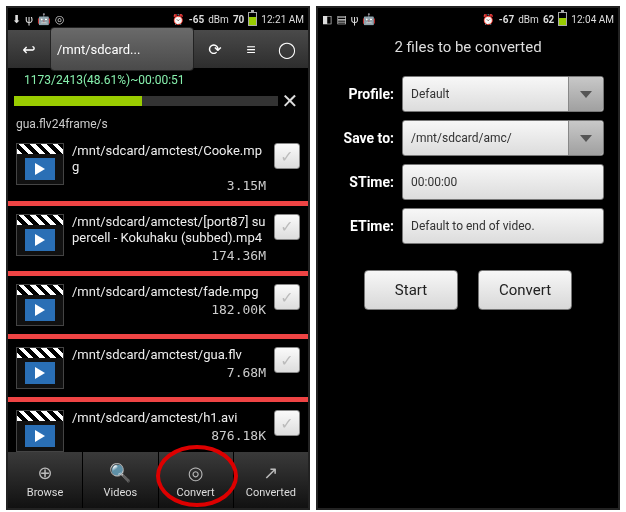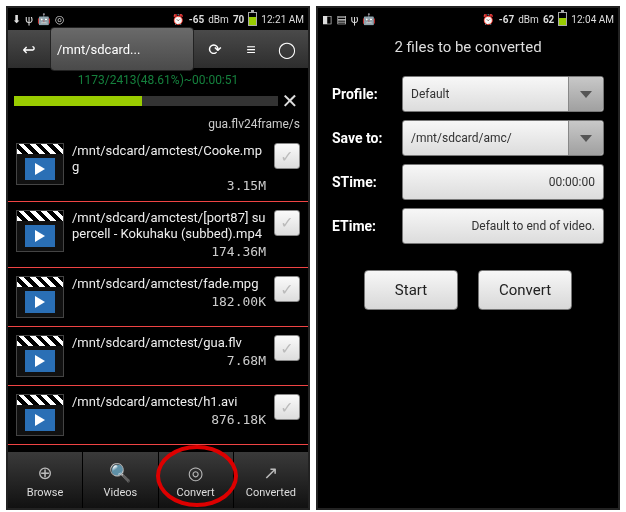--- a/index.html
+++ b/index.html
@@ -13,52 +13,52 @@
   .status .icons span{font-size:11px;}
   .status .right{display:flex;gap:4px;align-items:center;}
   .batt{display:inline-block;width:7px;height:12px;border:1px solid #aaa;position:relative;}
   .batt::after{content:"";position:absolute;top:-3px;left:2px;width:3px;height:2px;background:#aaa;}
   .batt-fill{position:absolute;bottom:0;left:0;right:0;background:#9c0;}
   
   .toolbar{height:38px;background:linear-gradient(#4a4a4a,#2d2d2d);display:flex;align-items:center;gap:6px;padding:0 6px;border-bottom:1px solid #000;}
   .tb-btn{width:30px;height:28px;display:flex;align-items:center;justify-content:center;color:#fff;font-size:16px;}
   .path-chip{flex:1;background:linear-gradient(#6a6a6a,#4a4a4a);height:26px;border-radius:4px;border:1px solid #222;display:flex;align-items:center;padding:8px 6px;font-size:13px;white-space:nowrap;overflow:hidden;}
   
-  .prog-row{display:flex;justify-content:center;padding:4px 16px 2px;font-size:12px;color:#15803d;}
+  .prog-row{display:flex;justify-content:flex-start;padding:4px 16px 2px;font-size:12px;color:#86efac;}
   .prog-wrap{display:flex;align-items:center;padding:0 6px 4px;}
   .prog-bar{flex:1;height:10px;background:#333;position:relative;}
   .prog-fill{position:absolute;top:0;left:0;bottom:0;background:#9c0;}
   .prog-close{width:24px;text-align:center;font-size:20px;color:#ddd;}
-  .prog-sub{display:flex;justify-content:flex-end;padding:0 8px 4px;font-size:12px;color:#ccc;}
+  .prog-sub{display:flex;justify-content:flex-start;padding:0 8px 4px;font-size:12px;color:#ccc;}
   
   .list{overflow:hidden;}
-  .item{display:flex;align-items:flex-start;padding:8px;border-bottom:1px solid #ef4444;gap:8px;}
+  .item{display:flex;align-items:flex-start;padding:8px;border-bottom:5px solid #ef4444;gap:8px;}
   .thumb{width:46px;height:40px;background:#111;position:relative;border:1px solid #444;flex:none;}
   .thumb .clap{position:absolute;top:0;left:0;right:0;height:10px;background:repeating-linear-gradient(45deg,#fff 0 4px,#000 4px 8px);}
   .thumb .play{position:absolute;top:14px;left:8px;right:8px;bottom:4px;background:#2a6fb5;display:flex;align-items:center;justify-content:center;}
   .thumb .play::after{content:"";border-left:10px solid #fff;border-top:6px solid transparent;border-bottom:6px solid transparent;}
   .item-body{flex:1;min-width:0;}
   .item-path{font-size:13px;color:#eee;line-height:1.25;word-break:break-all;}
   .item-size{font-size:13px;color:#ccc;text-align:right;font-family:monospace;margin-top:2px;}
   .chk{width:24px;height:24px;background:linear-gradient(#fafafa,#ddd);border:1px solid #888;border-radius:3px;flex:none;display:flex;align-items:center;justify-content:center;color:#bbb;font-size:16px;}
   
   .nav{position:absolute;bottom:0;left:0;right:0;height:56px;background:linear-gradient(#3a3a3a,#111);display:flex;}
   .nav-item{flex:1;display:flex;flex-direction:column;align-items:center;justify-content:center;gap:2px;color:#ddd;font-size:11px;border-right:1px solid #000;}
   .nav-item:last-child{border-right:none;}
   .nav-ico{width:22px;height:22px;display:flex;align-items:center;justify-content:center;font-size:18px;color:#bbb;}
   .circle{position:absolute;width:74px;height:54px;border:4px solid #d00;border-radius:50%;bottom:1px;left:148px;pointer-events:none;}
   
   .hdr{padding:8px 12px;font-size:15px;color:#ddd;text-align:center;}
   .form{padding:4px 14px;}
   .form-row{display:flex;align-items:center;margin:8px 0;gap:8px;}
-  .form-label{width:62px;font-size:14px;color:#fff;font-weight:bold;}
+  .form-label{width:62px;font-size:14px;color:#fff;font-weight:bold;text-align:right;}
   .form-ctl{flex:1;height:34px;background:linear-gradient(#f7f7f7,#dcdcdc);border:1px solid #777;border-radius:3px;color:#333;display:flex;align-items:center;padding:0 8px;font-size:12px;position:relative;}
   .sel-arr{position:absolute;right:0;top:0;bottom:0;width:34px;background:linear-gradient(#c8c8c8,#a0a0a0);border-left:1px solid #888;display:flex;align-items:center;justify-content:center;border-radius:0 3px 3px 0;}
   .sel-arr::after{content:"";border-left:6px solid transparent;border-right:6px solid transparent;border-top:7px solid #555;}
-  .ctr{justify-content:flex-end;}
+  .ctr{justify-content:flex-start;}
   .btn-row{display:flex;justify-content:center;gap:20px;margin-top:26px;}
   .btn{width:92px;height:38px;background:linear-gradient(#f7f7f7,#d8d8d8);border:1px solid #777;border-radius:4px;color:#222;display:flex;align-items:center;justify-content:center;font-size:15px;}
 </style>
 </head>
 <body>
 
 <div class="stage">
 
   <div class="phone" id="left">
     <div class="status">

